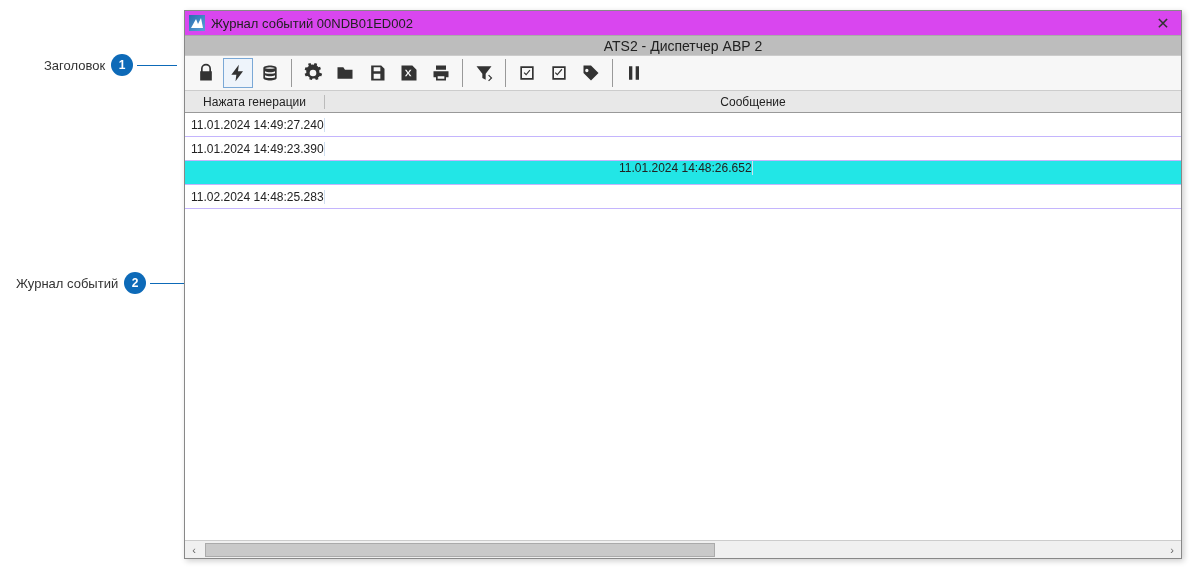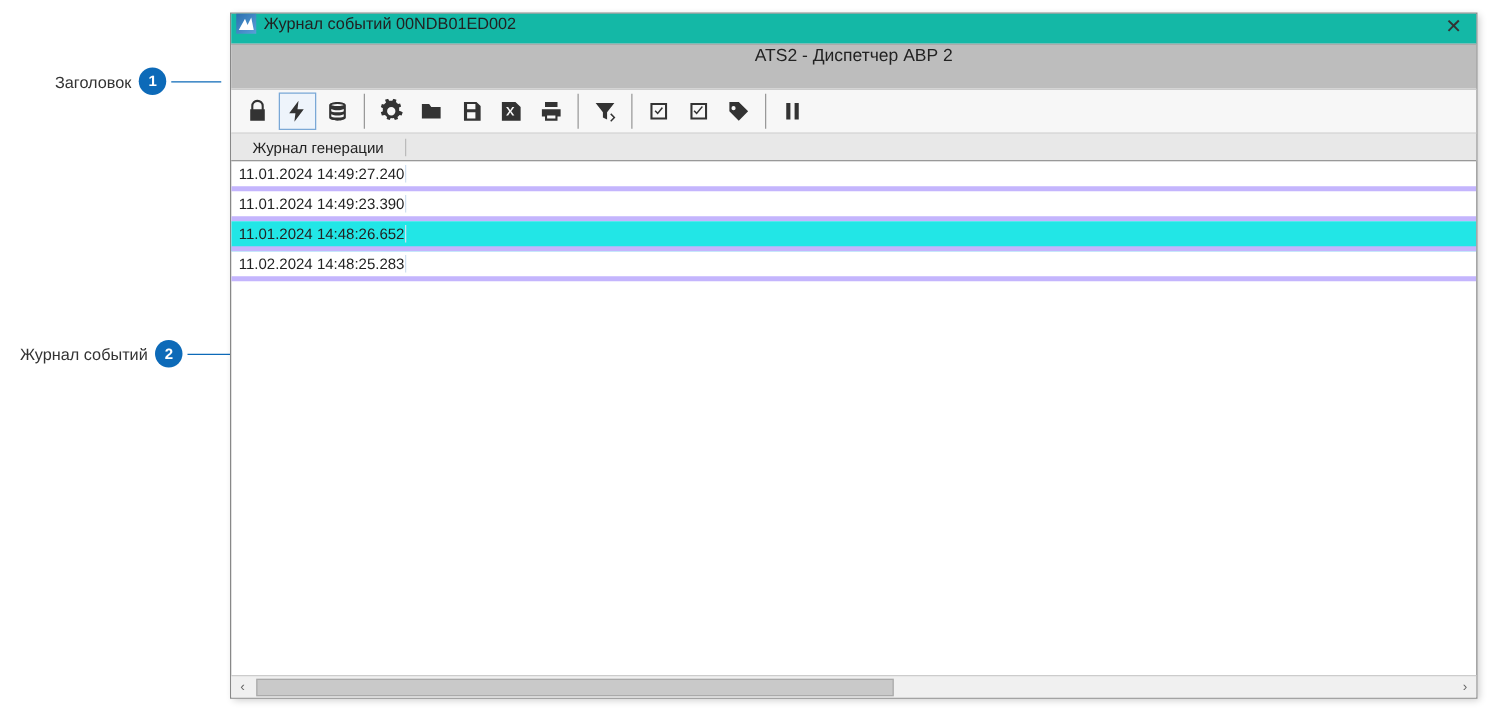--- a/index.html
+++ b/index.html
@@ -46,41 +46,41 @@
     width: 998px;
     height: 549px;
     border: 1px solid #888;
     background: #fff;
     box-shadow: 2px 2px 6px rgba(0,0,0,0.2);
     display: flex;
     flex-direction: column;
   }
   .titlebar {
     display: flex;
-    align-items: flex-start;
+    align-items: center;
     height: 24px;
     padding: 0 4px;
-    background: #14b8a6;
+    background: #d946ef;
   }
   .titlebar .appicon {
     width: 16px; height:16px;
     background: linear-gradient(135deg,#2a6fb0,#5aa0d8);
     display:inline-flex; align-items:center; justify-content:center;
     color:#fff; font-size:10px; font-weight:bold;
     margin-right:6px;
   }
   .titlebar .title { flex:1; font-size:13px; color:#222; }
   .titlebar .close {
     width: 28px; text-align:center; font-size:16px; color:#333; cursor:pointer;
   }
   .headerbar {
-    height: 36px;
+    height: 20px;
     background: #bdbdbd;
     color: #222;
-    display:flex; align-items:flex-start; justify-content:center;
+    display:flex; align-items:center; justify-content:center;
     font-size:14px;
     border-top:1px solid #aaa;
   }
   .toolbar {
     height: 36px;
     background:#f7f7f7;
     border-top:1px solid #ccc;
     border-bottom:1px solid #ccc;
     display:flex; align-items:center;
     padding:0 6px;
@@ -110,26 +110,26 @@
     font-size:12px;
     color:#222;
   }
   .coltitles .c1 { width:140px; text-align:center; border-right:1px solid #bbb; }
   .coltitles .c2 { flex:1; text-align:center; }
   .rows { flex:1; overflow:auto; }
   .row {
     display:flex;
     height:24px;
     align-items:center;
-    border-bottom:4px solid #c4b5fd;
+    border-bottom:1px solid #c4b5fd;
     font-size:12px;
     color:#222;
     white-space:nowrap;
   }
-  .row.hl { background:#22e6e6; }
+  .row.hl { background:#22e6e6;flex-direction:column; }
   .row .c1 { width:140px; padding-left:6px; border-right:1px solid #cfdff0; }
   .row .c2 { flex:1; padding-left:8px; }
   .hscroll {
     height:18px;
     background:#f0f0f0;
     border-top:1px solid #ccc;
     display:flex; align-items:center;
     font-size:11px; color:#666;
   }
   .hscroll .arrow { width:18px; text-align:center; cursor:pointer; }
@@ -236,21 +236,22 @@
     </span>
     <span class="sep"></span>
     <span class="tbtn">
       <svg viewBox="0 0 24 24">
           <path d="M6 4h4v16H6zM14 4h4v16h-4z"></path>
         </svg>
     </span>
   </div>
 
   <div class="coltitles">
-    <div class="c1">Журнал генерации</div>
+    <div class="c1">Нажата генерации</div>
+    <div class="c2">Сообщение</div>
   </div>
 
   <div class="rows" id="rows">
       <div class="row">
         <div class="c1">11.01.2024 14:49:27.240</div>
       </div>
       <div class="row">
         <div class="c1">11.01.2024 14:49:23.390</div>
       </div>
       <div class="row hl">

